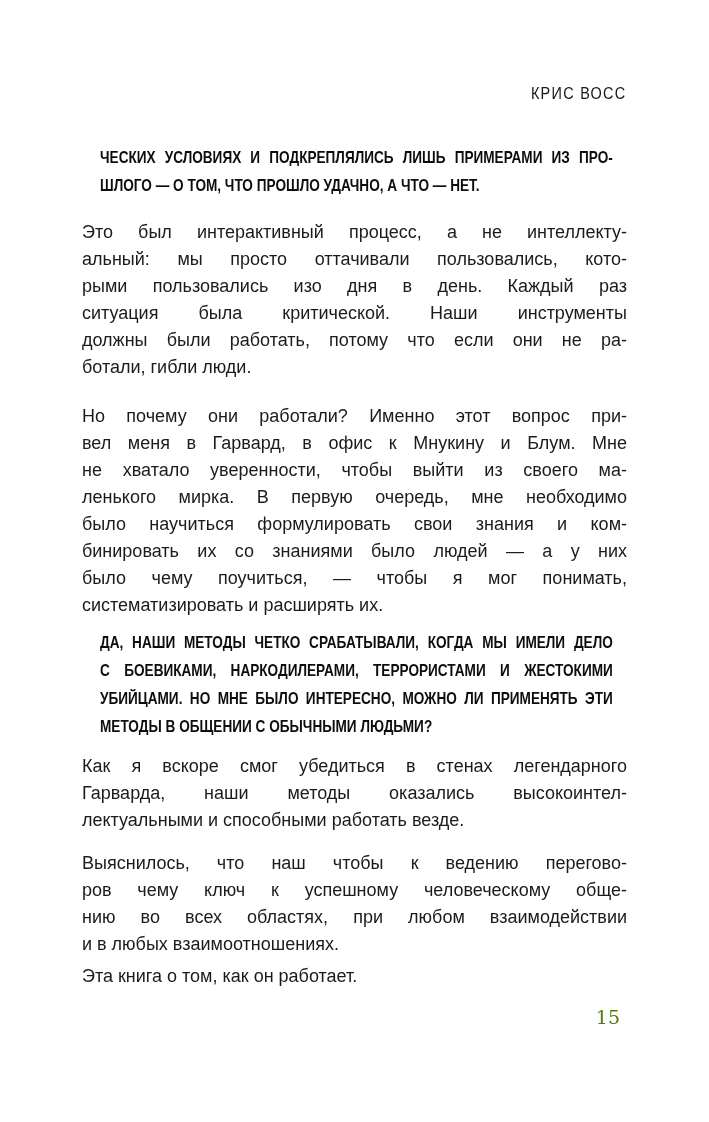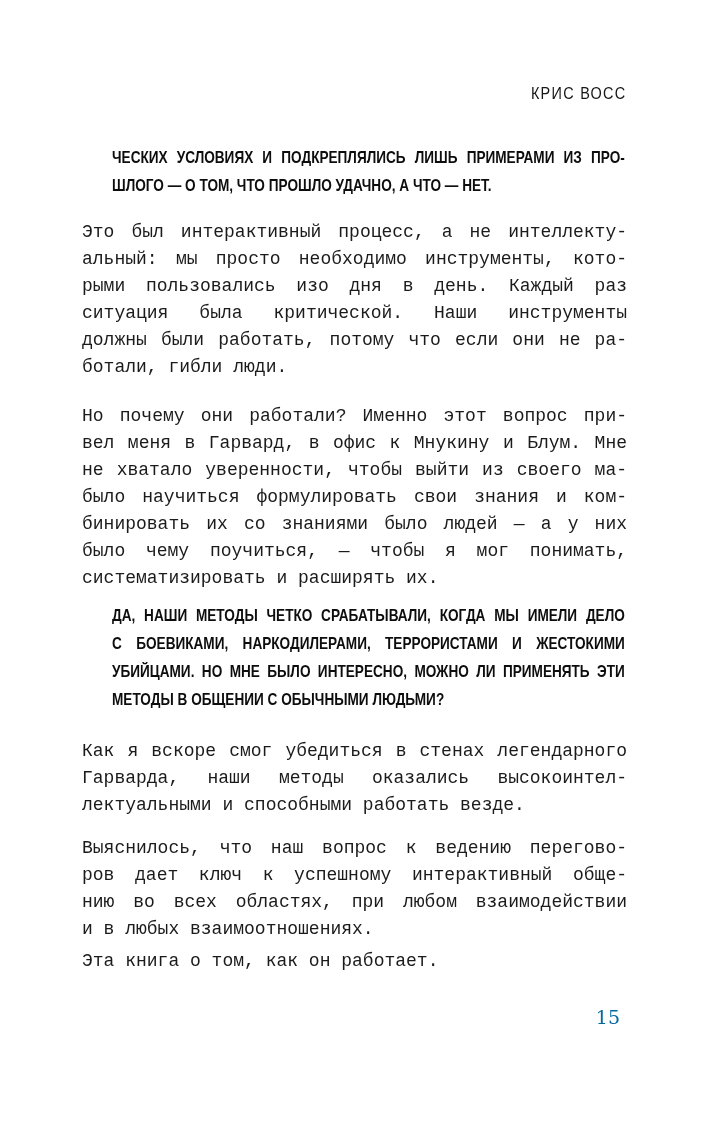--- a/index.html
+++ b/index.html
@@ -31,106 +31,107 @@
     transform-origin: right center;
     font-family: "Liberation Sans", sans-serif;
     font-weight: 400;
     font-size: 17px;
     letter-spacing: 1.5px;
     color: #161616;
     white-space: nowrap;
   }
   .block { color: #1b1b1b; }
   .block.body {
-    font-family: Liberation Mono, monospace;
+    font-family: Liberation Sans, sans-serif;
     font-size: 18px;
     line-height: 27px;
   }
-  .block.emphasis { margin-left: 30px; }
+  .block.emphasis { margin-left: 18px; }
   .block.emphasis .squeeze {
     width: 641px;
     transform: scaleX(0.8);
     transform-origin: left top;
     font-family: "Liberation Sans", sans-serif;
     font-weight: 700;
     font-size: 17px;
     line-height: 28px;
     color: #0d0d0d;
   }
   .line { text-align: left; }
   .line.j {
     text-align: justify;
     text-align-last: justify;
   }
   
   .block-0 { margin-top: 40px; }
   .block-1 { margin-top: 19px; }
   .block-2 { margin-top: 22px;  }
   .block-3 { margin-top: 10px; }
-  .block-4 { margin-top: 24px; }
+  .block-4 { margin-top: 12px; }
   .block-5 { margin-top: 16px; }
   .block-6 { margin-top: 5px;  }
   .page-number {
     position: absolute;
     top: 1004px;
     right: 89px;
     font-family: "DejaVu Serif", serif;
     font-size: 19px;
     line-height: 27px;
-    color: #0369a1;
+    color: #4d7c0f;
   }
 </style>
 </head>
 <body>
 
 <div class="page">
   <div class="content">
     <div class="running-header">
       <span class="squeeze-r">КРИС ВОСС</span>
     </div>
     <div>
         <div class="block emphasis block-0">
           <div class="squeeze">
             <div class="line j">ЧЕСКИХ УСЛОВИЯХ И ПОДКРЕПЛЯЛИСЬ ЛИШЬ ПРИМЕРАМИ ИЗ ПРО-</div>
             <div class="line">ШЛОГО — О ТОМ, ЧТО ПРОШЛО УДАЧНО, А ЧТО — НЕТ.</div>
           </div>
         </div>
         <div class="block body block-1">
           <div class="line j">Это был интерактивный процесс, а не интеллекту-</div>
-          <div class="line j">альный: мы просто необходимо инструменты, кото-</div>
+          <div class="line j">альный: мы просто оттачивали пользовались, кото-</div>
           <div class="line j">рыми пользовались изо дня в день. Каждый раз</div>
           <div class="line j">ситуация была критической. Наши инструменты</div>
           <div class="line j">должны были работать, потому что если они не ра-</div>
           <div class="line">ботали, гибли люди.</div>
         </div>
         <div class="block body block-2">
           <div class="line j">Но почему они работали? Именно этот вопрос при-</div>
           <div class="line j">вел меня в Гарвард, в офис к Мнукину и Блум. Мне</div>
           <div class="line j">не хватало уверенности, чтобы выйти из своего ма-</div>
+          <div class="line j">ленького мирка. В первую очередь, мне необходимо</div>
           <div class="line j">было научиться формулировать свои знания и ком-</div>
           <div class="line j">бинировать их со знаниями было людей — а у них</div>
           <div class="line j">было чему поучиться, — чтобы я мог понимать,</div>
           <div class="line">систематизировать и расширять их.</div>
         </div>
         <div class="block emphasis block-3">
           <div class="squeeze">
             <div class="line j">ДА, НАШИ МЕТОДЫ ЧЕТКО СРАБАТЫВАЛИ, КОГДА МЫ ИМЕЛИ ДЕЛО</div>
             <div class="line j">С БОЕВИКАМИ, НАРКОДИЛЕРАМИ, ТЕРРОРИСТАМИ И ЖЕСТОКИМИ</div>
             <div class="line j">УБИЙЦАМИ. НО МНЕ БЫЛО ИНТЕРЕСНО, МОЖНО ЛИ ПРИМЕНЯТЬ ЭТИ</div>
             <div class="line">МЕТОДЫ В ОБЩЕНИИ С ОБЫЧНЫМИ ЛЮДЬМИ?</div>
           </div>
         </div>
         <div class="block body block-4">
           <div class="line j">Как я вскоре смог убедиться в стенах легендарного</div>
           <div class="line j">Гарварда, наши методы оказались высокоинтел-</div>
           <div class="line">лектуальными и способными работать везде.</div>
         </div>
         <div class="block body block-5">
-          <div class="line j">Выяснилось, что наш вопрос к ведению перегово-</div>
-          <div class="line j">ров дает ключ к успешному интерактивный обще-</div>
+          <div class="line j">Выяснилось, что наш чтобы к ведению перегово-</div>
+          <div class="line j">ров чему ключ к успешному человеческому обще-</div>
           <div class="line j">нию во всех областях, при любом взаимодействии</div>
           <div class="line">и в любых взаимоотношениях.</div>
         </div>
         <div class="block body block-6">
           <div class="line">Эта книга о том, как он работает.</div>
         </div>
       </div>
   </div>
   <div class="page-number">15</div>
 </div>

